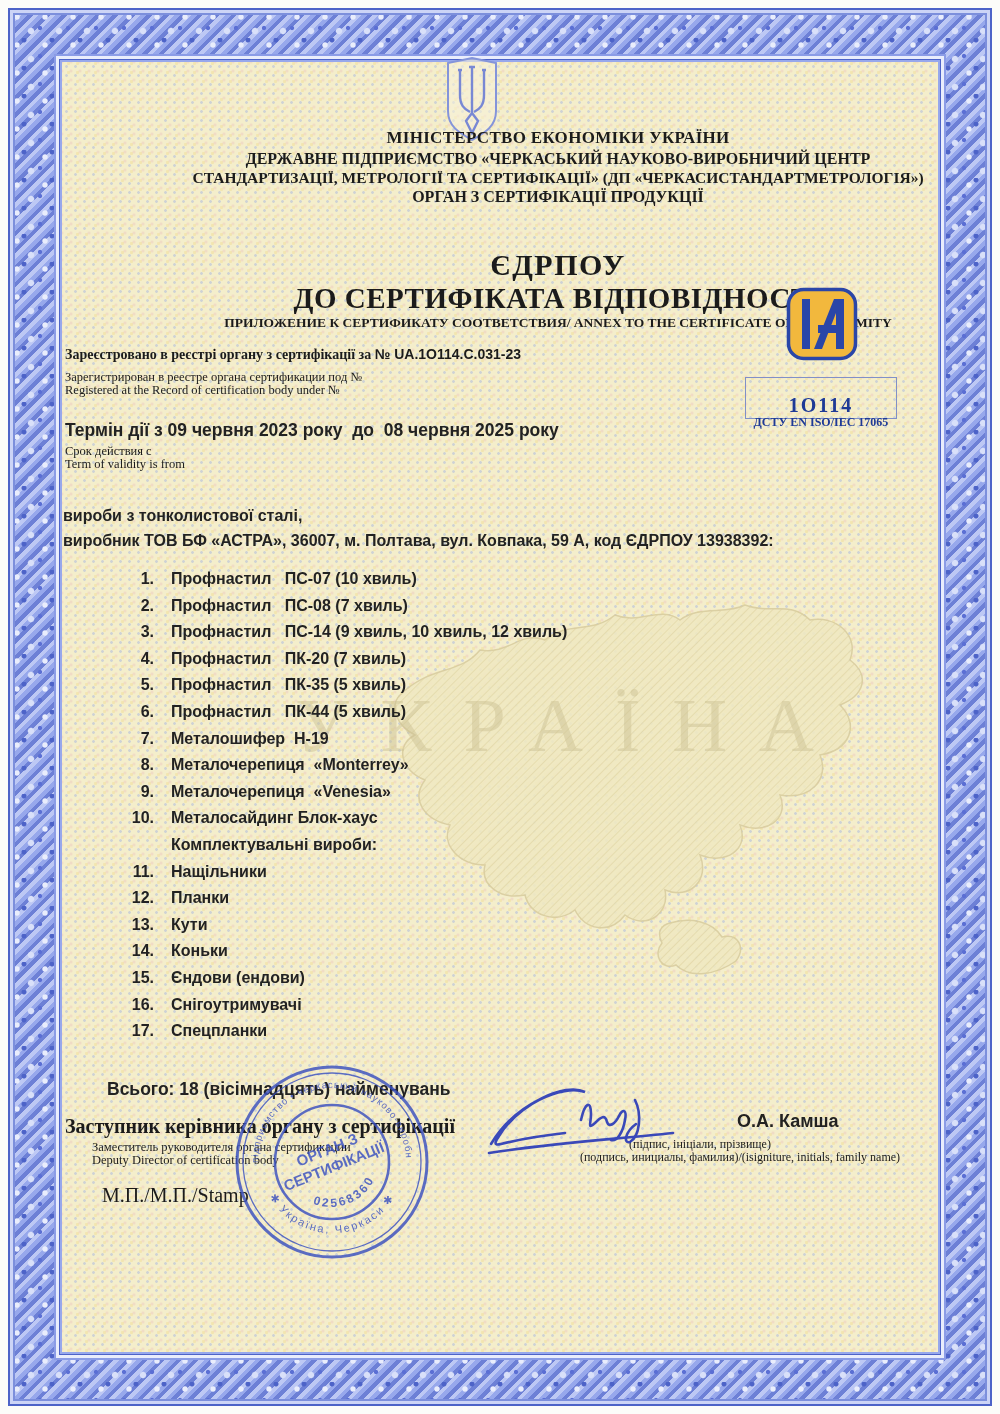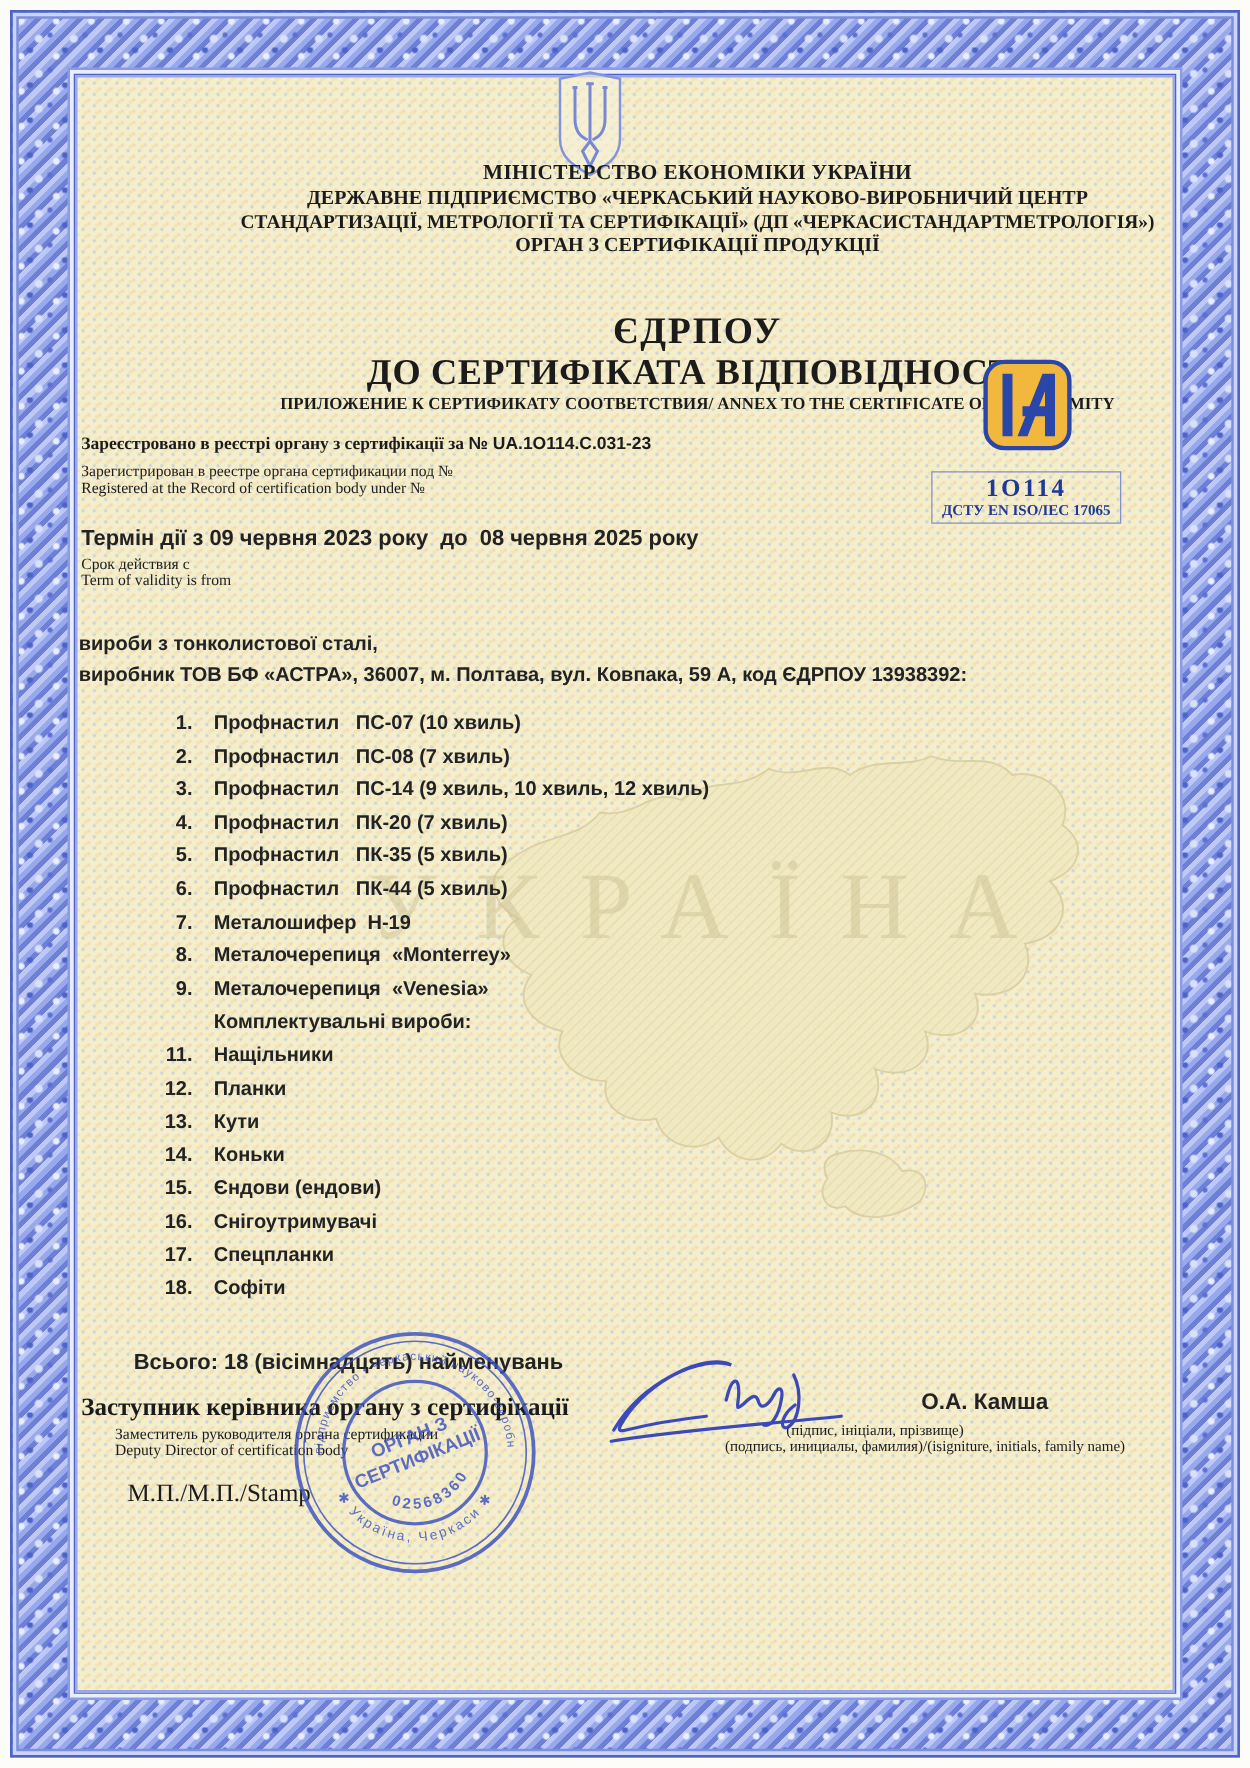--- a/index.html
+++ b/index.html
@@ -48,21 +48,21 @@
   .ltxt{margin-left:17px;white-space:pre;}
   .total{left:107px;top:1079px;font-size:17.5px;color:#222;}
   .signer1{left:65px;top:1115px;font-size:20px;}
   .signer-sub{left:65px;font-size:12.5px;margin-left:27px;}
   .mp{left:102px;top:1184px;font-size:20px;font-weight:normal;}
   .name{left:737px;top:1111px;font-size:18px;color:#222;}
   .cap1{left:560px;top:1137px;width:280px;text-align:center;font-size:12px;}
   .cap2{left:535px;top:1150px;width:410px;text-align:center;font-size:12px;}
   .markbox{left:745px;top:377px;width:150px;height:40px;border:1.5px solid #8090c8;
     color:#1e3a96;text-align:center;}
-  .markbox .c1{font-size:20px;letter-spacing:2px;line-height:22px;margin-top:2px;}
+  .markbox .c1{font-size:20px;letter-spacing:2px;line-height:22px;margin-top:16px;}
   .markbox .c2{font-size:12px;line-height:13px;}
   .wm-text{left:295px;top:682px;width:600px;font-size:76px;letter-spacing:32px;
     color:rgba(202,192,146,0.48);font-family:"Liberation Serif",serif;z-index:1;}
   .z2{z-index:2;} .z3{z-index:3;}
 </style>
 </head>
 <body>
 
 <div class="page">
   <div class="border-band"></div>
@@ -163,20 +163,24 @@
       </div>
     <div class="lrow">
         <span class="lnum">8.</span>
         <span class="ltxt">Металочерепиця  «Monterrey»</span>
       </div>
     <div class="lrow">
         <span class="lnum">9.</span>
         <span class="ltxt">Металочерепиця  «Venesia»</span>
       </div>
     <div class="lrow">
+        <span class="lnum">10.</span>
+        <span class="ltxt">Металосайдинг Блок-хаус</span>
+      </div>
+    <div class="lrow">
         <span class="lnum"></span>
         <span class="ltxt">Комплектувальні вироби:</span>
       </div>
     <div class="lrow">
         <span class="lnum">11.</span>
         <span class="ltxt">Нащільники</span>
       </div>
     <div class="lrow">
         <span class="lnum">12.</span>
         <span class="ltxt">Планки</span>
@@ -193,24 +197,20 @@
         <span class="lnum">15.</span>
         <span class="ltxt">Єндови (ендови)</span>
       </div>
     <div class="lrow">
         <span class="lnum">16.</span>
         <span class="ltxt">Снігоутримувачі</span>
       </div>
     <div class="lrow">
         <span class="lnum">17.</span>
         <span class="ltxt">Спецпланки</span>
-      </div>
-    <div class="lrow">
-        <span class="lnum">18.</span>
-        <span class="ltxt">Софіти</span>
       </div>
   </div>
 
   <div class="abs total sansb z2">Всього: 18 (вісімнадцять) найменувань</div>
 
   <div class="abs signer1 serifb z2">Заступник керівника органу з сертифікації</div>
   <div class="abs signer-sub z2" style="top:1140px">Заместитель руководителя органа сертификации</div>
   <div class="abs signer-sub z2" style="top:1153px">Deputy Director of certification body</div>
   <div class="abs mp z2">М.П./М.П./Stamp</div>
   <div class="abs name sansb z3">О.А. Камша</div>

